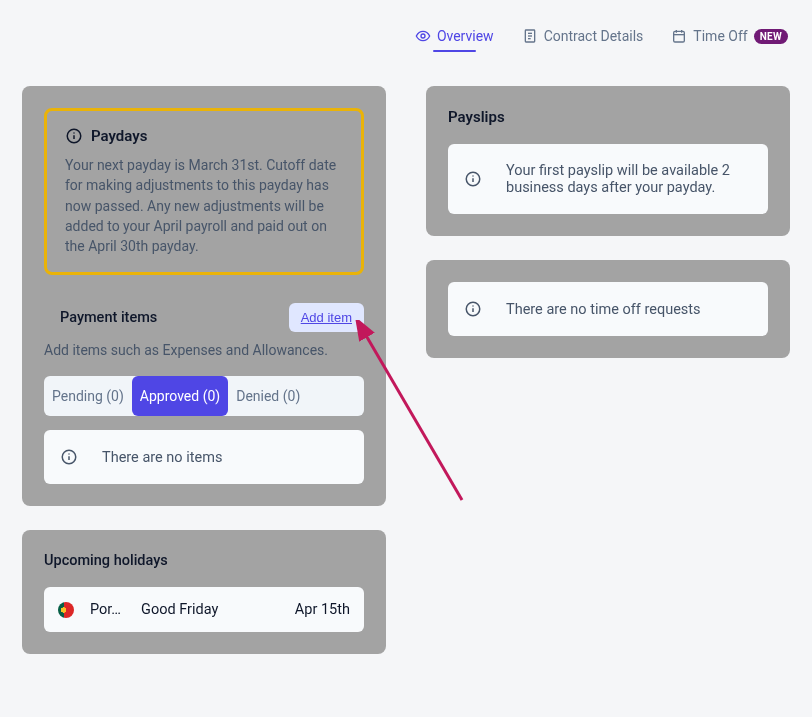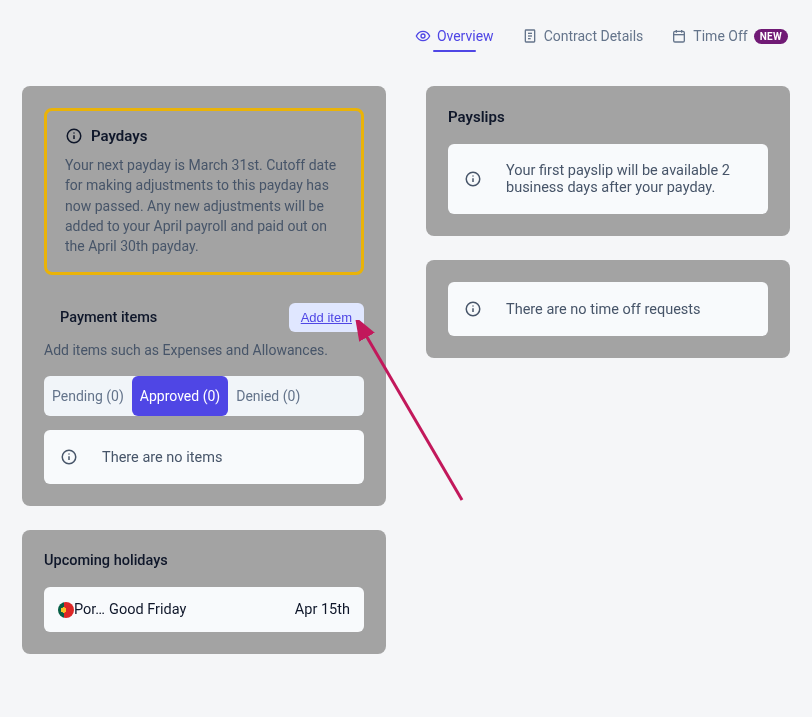--- a/index.html
+++ b/index.html
@@ -167,21 +167,21 @@
     margin-bottom:18px;
   }
 
   
   .holiday-row {
     background:#f8fafc;
     border-radius:6px;
     padding:14px 14px;
     display:flex;
     align-items:center;
-    gap:0;
+    gap:16px;
     font-size:14.5px;
     color:#0f172a;
   }
   .flag {
     width:16px; height:16px; border-radius:50%;
     background: radial-gradient(circle at 35% 50%, #fbbf24 0 20%, transparent 21%),
                 linear-gradient(90deg,#065f46 0 38%,#dc2626 38% 100%);
     flex:0 0 16px;
   }
   .holiday-country {

